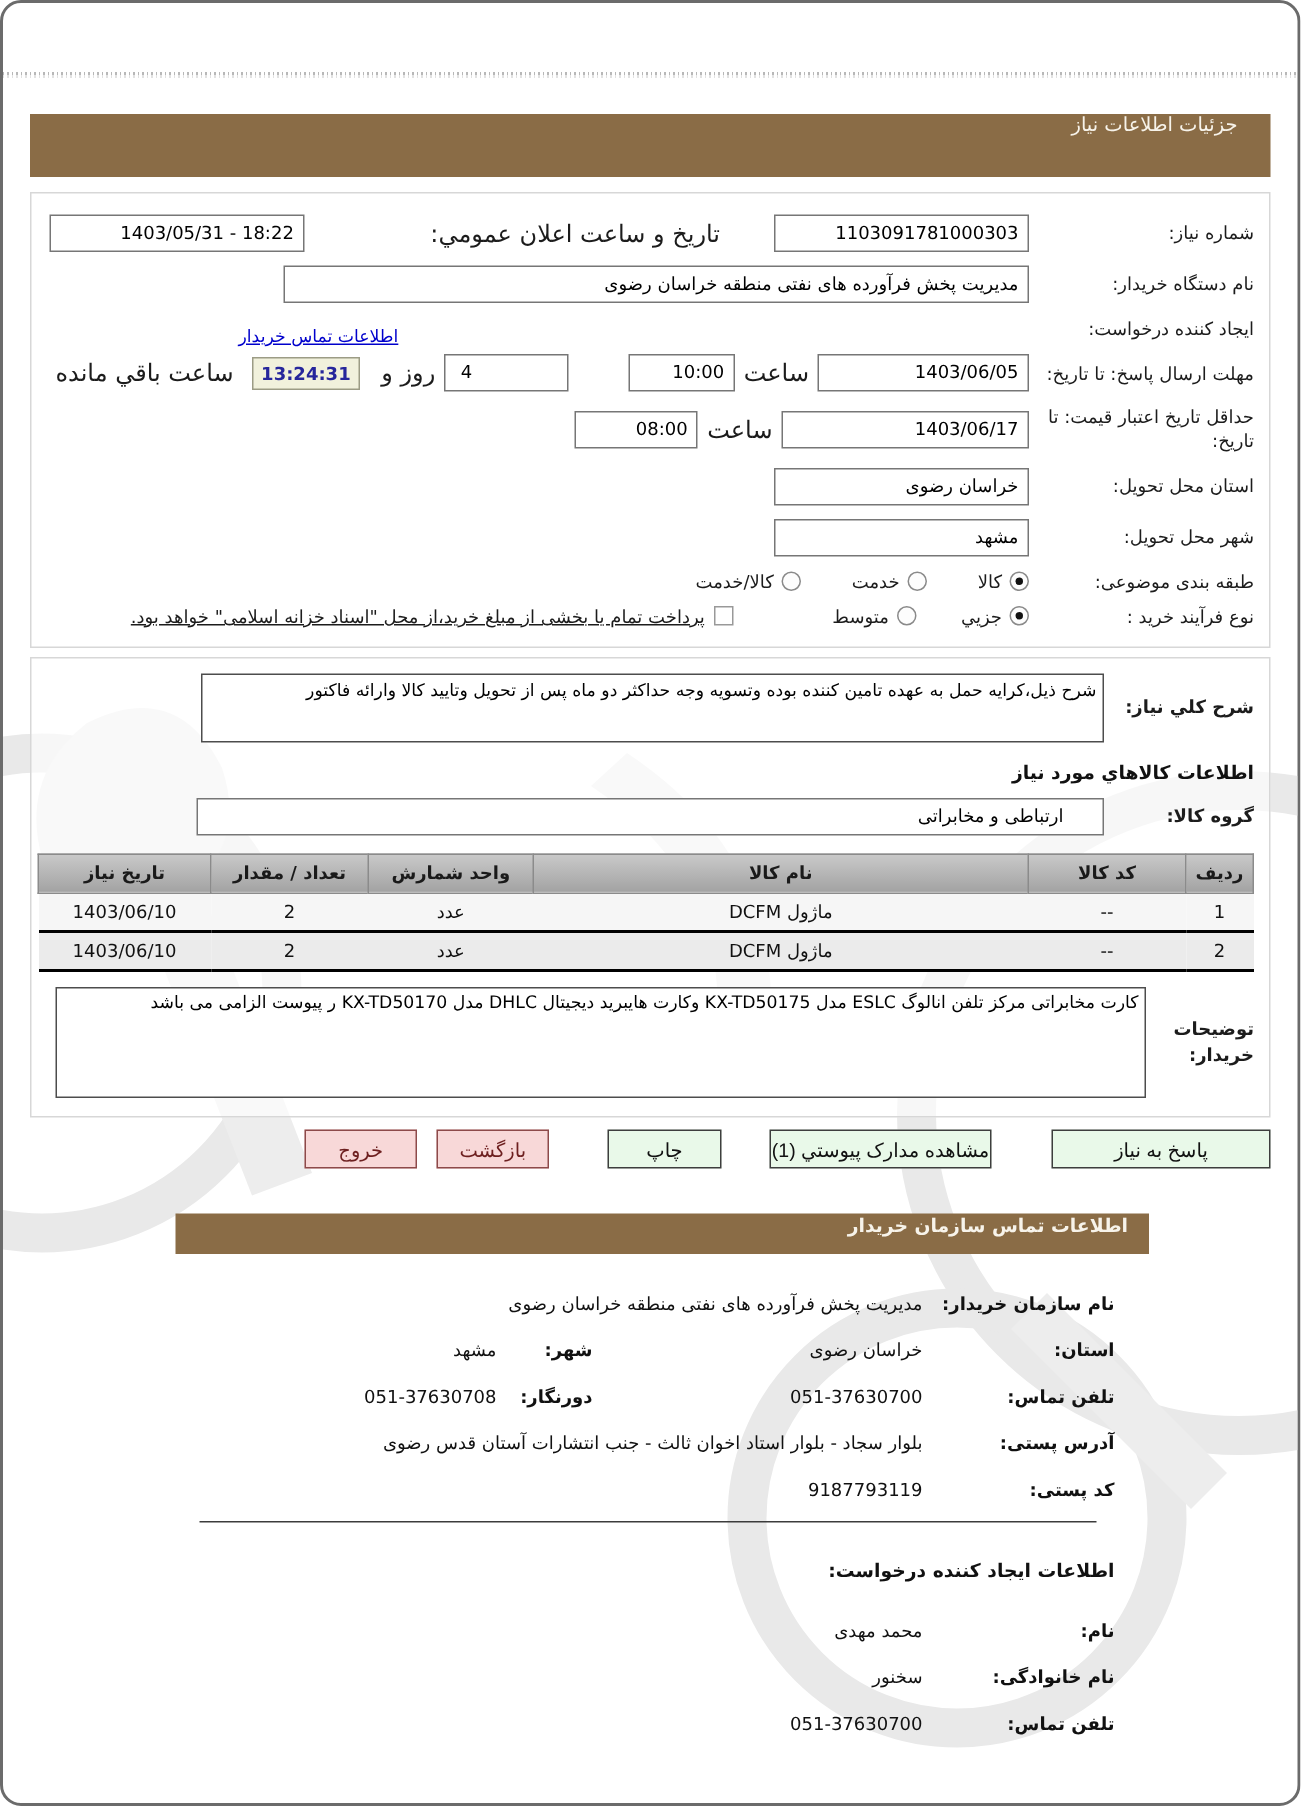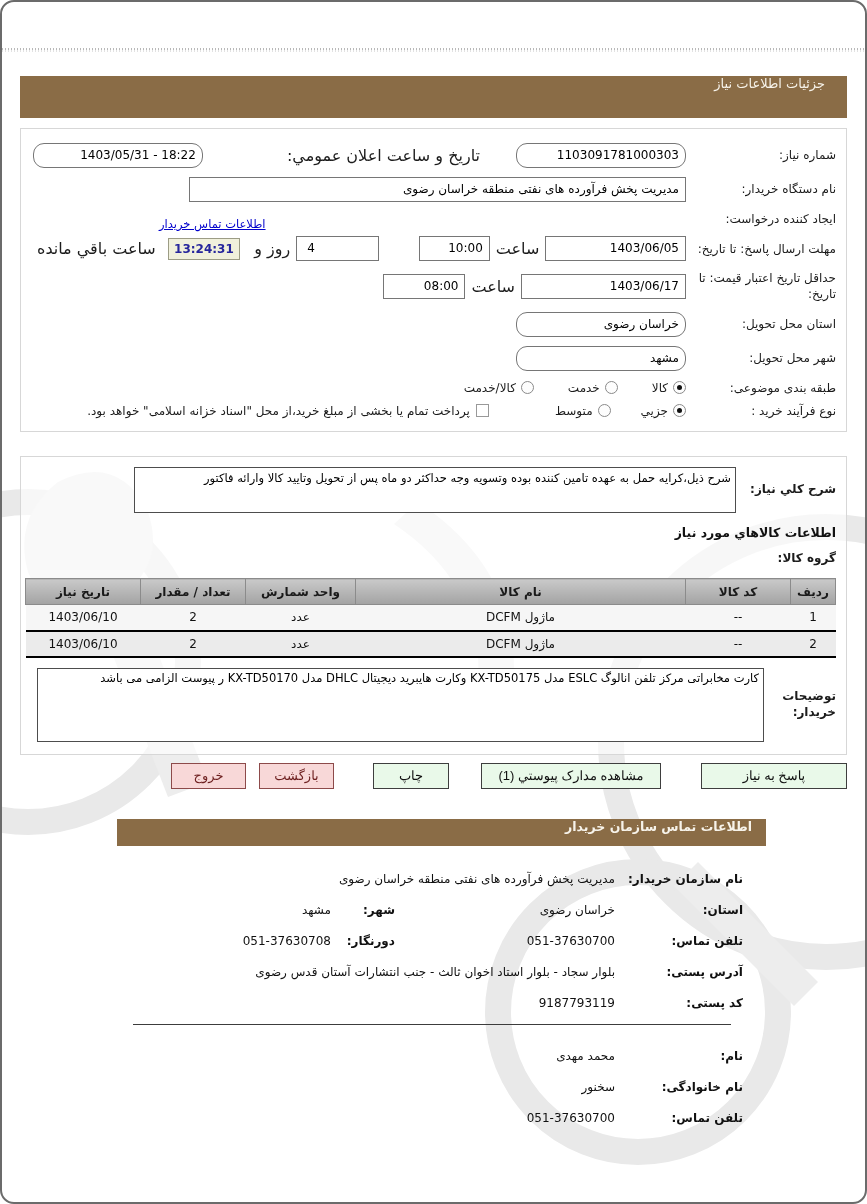--- a/index.html
+++ b/index.html
@@ -19,32 +19,32 @@
       repeating-linear-gradient(90deg,#e2e2e2 0 1px, transparent 1px 3px);
     background-size:100% 2px; background-position:0 0,0 2px; background-repeat:no-repeat,no-repeat;
   }
 
   .brownbar { background:#8a6c46; color:#f7f3ea; display:flex; align-items:flex-start; }
   .bar1 { margin:24px 18px 0 18px; height:42px; padding:0 22px; font-size:13px; }
   .bar2 { margin:30px 99px 0 115px; height:27px; padding:0 14px; font-size:12.5px; font-weight:bold; }
 
   .box { margin:10px 18px 0 18px; border:1px solid #d7d7d7; background:rgba(255,255,255,0.65); }
   .box1 { padding:14px 10px 10px 10px; }
-  .box2 { margin-top:24px; padding:10px 10px 12px 16px; }
+  .box2 { margin-top:6px; padding:10px 10px 12px 16px; }
 
   .frow { display:flex; align-items:center; margin-bottom:9px; position:relative; }
   .lab { width:150px; min-width:150px; font-size:12px; color:#1c1c1c; padding-left:6px; line-height:1.35;text-align:right; }
   .lab-b { font-weight:bold; }
   .field {
     border:1px solid #767676; background:#fff; height:25px; line-height:23px;
     font-size:12px; color:#000; padding:0 6px; overflow:hidden; white-space:nowrap;
   }
   .ltr { direction:ltr; unicode-bidi:isolate; display:inline-block; }
   .ta-r { text-align:right; }
-  .w170 { width:170px;border-radius:11px; }
+  .w170 { width:170px; }
   .w165 { width:165px; }
   .w497 { width:497px; }
   .w82 { width:82px; }
   .w95 { width:95px; text-align:left; padding-left:10px; }
   .sml { font-size:16px; color:#1c1c1c; margin:0 6px; white-space:nowrap; }
   .countdown {
     width:86px; height:22px; line-height:20px; text-align:center;
     background:#f1f1dc; border:1px solid #9c9c85; color:#26269c;
     font-size:12px; font-weight:bold; margin:0 8px 0 6px;
   }
@@ -80,21 +80,21 @@
   table.goods tr.r2 td { background:#ebebeb; }
   .col-row { width:45px; } .col-code { width:105px; } .col-name { width:330px; }
   .col-unit { width:110px; } .col-qty { width:105px; } .col-date { width:115px; }
 
   .btnrow { display:flex; align-items:center; margin:8px 18px 0 18px; direction:rtl; }
   .btn { height:26px; font-size:13px; border:1px solid #3e3e3e; display:flex;
     align-items:center; justify-content:center; cursor:pointer; color:#111; white-space:nowrap; }
   .btn.green { background:#e9f9e9; }
   .btn.pink  { background:#f8d8d8; border-color:#8d4a4a; color:#6d1f1f; }
   .b-answer { width:146px; }
-  .b-docs { width:180px; margin-right:40px; }
+  .b-docs { width:148px; margin-right:40px; }
   .b-print { width:76px; margin-right:32px; }
   .b-back { width:75px; margin-right:39px; }
   .b-exit { width:75px; margin-right:13px; }
 
   .contact { margin:26px 122px 0 40px; font-size:12px; color:#111; }
   .crow { display:flex; align-items:flex-start; margin-bottom:17px; }
   .clab { width:128px; min-width:128px; font-weight:bold; }
   .cval { width:178px; text-align:right; }
   .clab2 { font-weight:bold; margin-right:42px; width:64px; }
   .cval2 { text-align:right; }
@@ -195,39 +195,40 @@
       <div class="frow" style="margin-bottom:2px;">
         <span class="lab">نوع فرآیند خرید :</span>
         <span class="opt" style="margin-left:30px;">
           <span class="radio sel"></span>
           <span>جزیي</span>
         </span>
         <span class="opt" style="margin-left:66px;">
           <span class="radio"></span>
           <span>متوسط</span>
         </span>
-        <span class="opt" style="margin-left:0;">
+        <span class="opt" style="margin-left:0;text-decoration:underline;">
           <span class="checkbox"></span>
           <span>پرداخت تمام یا بخشی از مبلغ خرید،از محل "اسناد خزانه اسلامی" خواهد بود.</span>
         </span>
       </div>
 
     </div>
 
     <div class="box box2">
 
       <div class="frow" style="align-items:flex-start; margin-bottom:12px;">
         <span class="lab lab-b" style="width:100px; min-width:100px; padding-top:14px;">شرح کلي نیاز:</span>
         <span class="bigta ta1">شرح ذیل،کرایه حمل به عهده تامین کننده بوده وتسویه وجه حداکثر دو ماه پس از تحویل وتایید کالا وارائه فاکتور</span>
       </div>
 
       <div class="sec-head">اطلاعات کالاهاي مورد نیاز</div>
 
       <div class="frow" style="margin-bottom:12px;">
         <span class="lab lab-b" style="width:100px; min-width:100px;">گروه کالا:</span>
+        <span class="field" style="width:605px; padding-left:0; padding-right:26px;">ارتباطی و مخابراتی</span>
       </div>
 
       <table class="goods">
         <colgroup>
           <col class="col-row">
             <col class="col-code">
             <col class="col-name">
           <col class="col-unit">
             <col class="col-qty">
             <col class="col-date">
@@ -309,20 +310,21 @@
         <span class="cval-auto">بلوار سجاد - بلوار استاد اخوان ثالث - جنب انتشارات آستان قدس رضوی</span>
       </div>
 
       <div class="crow" style="margin-bottom:14px;">
         <span class="clab">کد پستی:</span>
         <span class="cval"><span class="ltr">9187793119</span></span>
       </div>
 
       <hr class="sep">
 
+      <div class="creator-head">اطلاعات ایجاد کننده درخواست:</div>
 
       <div class="crow">
         <span class="clab">نام:</span>
         <span class="cval">محمد مهدی</span>
       </div>
 
       <div class="crow">
         <span class="clab">نام خانوادگی:</span>
         <span class="cval">سخنور</span>
       </div>

